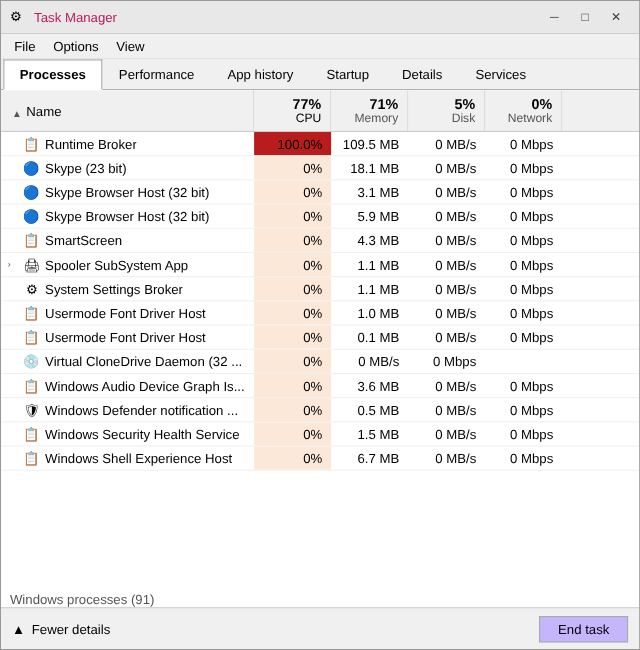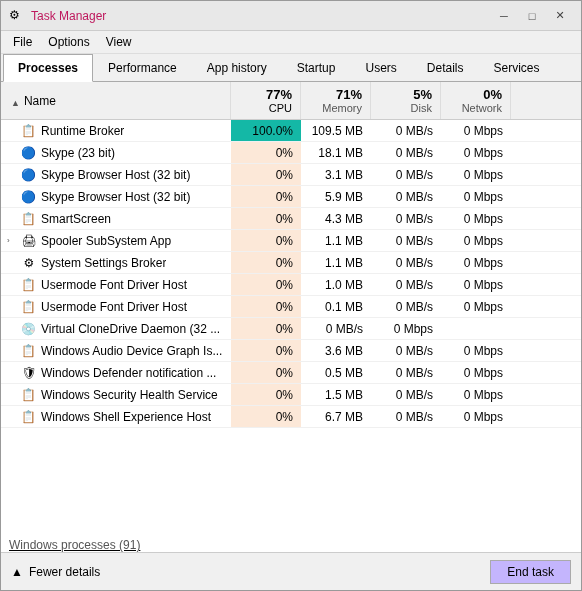--- a/index.html
+++ b/index.html
@@ -151,21 +151,21 @@
     .table-body::-webkit-scrollbar-track { background: #f0f0f0; }
     .table-body::-webkit-scrollbar-thumb { background: #c0c0c0; border: 2px solid #f0f0f0; }
     .table-row {
       display: grid;
       grid-template-columns: 230px 70px 70px 70px 70px;
       height: 22px;
       border-bottom: 1px solid #f0f0f0;
       cursor: pointer;
     }
     .table-row.highlighted .cpu-cell {
-      background: #14b8a6;
+      background: #b91c1c;
       text-align: right;
     }
     .cell {
       display: flex;
       align-items: center;
       padding: 0 8px;
       font-size: 12px;
       color: #000;
       white-space: nowrap;
       overflow: hidden;
@@ -224,21 +224,20 @@
       padding: 4px 16px;
       cursor: pointer;
       font-size: 12px;
       color: #000;
     }
     .partial-row {
       height: 14px;
       display: grid;
       grid-template-columns: 230px 70px 70px 70px 70px;
       overflow: hidden;
-      text-decoration: underline;
     }
     .partial-cell {
       display: flex;
       align-items: flex-start;
       padding: 0 8px;
       font-size: 12px;
       color: #555;
     }
   </style>
 </head>
@@ -262,21 +261,20 @@
     <div class="menu-item">File</div>
     <div class="menu-item">Options</div>
     <div class="menu-item">View</div>
   </div>
 
   <div class="tabs-bar">
     <div class="tab active">Processes</div>
     <div class="tab">Performance</div>
     <div class="tab">App history</div>
     <div class="tab">Startup</div>
-    <div class="tab">Users</div>
     <div class="tab">Details</div>
     <div class="tab">Services</div>
   </div>
 
   <div class="content">
 
     <div class="table-header">
       <div class="col-header">
         <div class="name-header-row">
           <span class="sort-arrow">▲</span>

